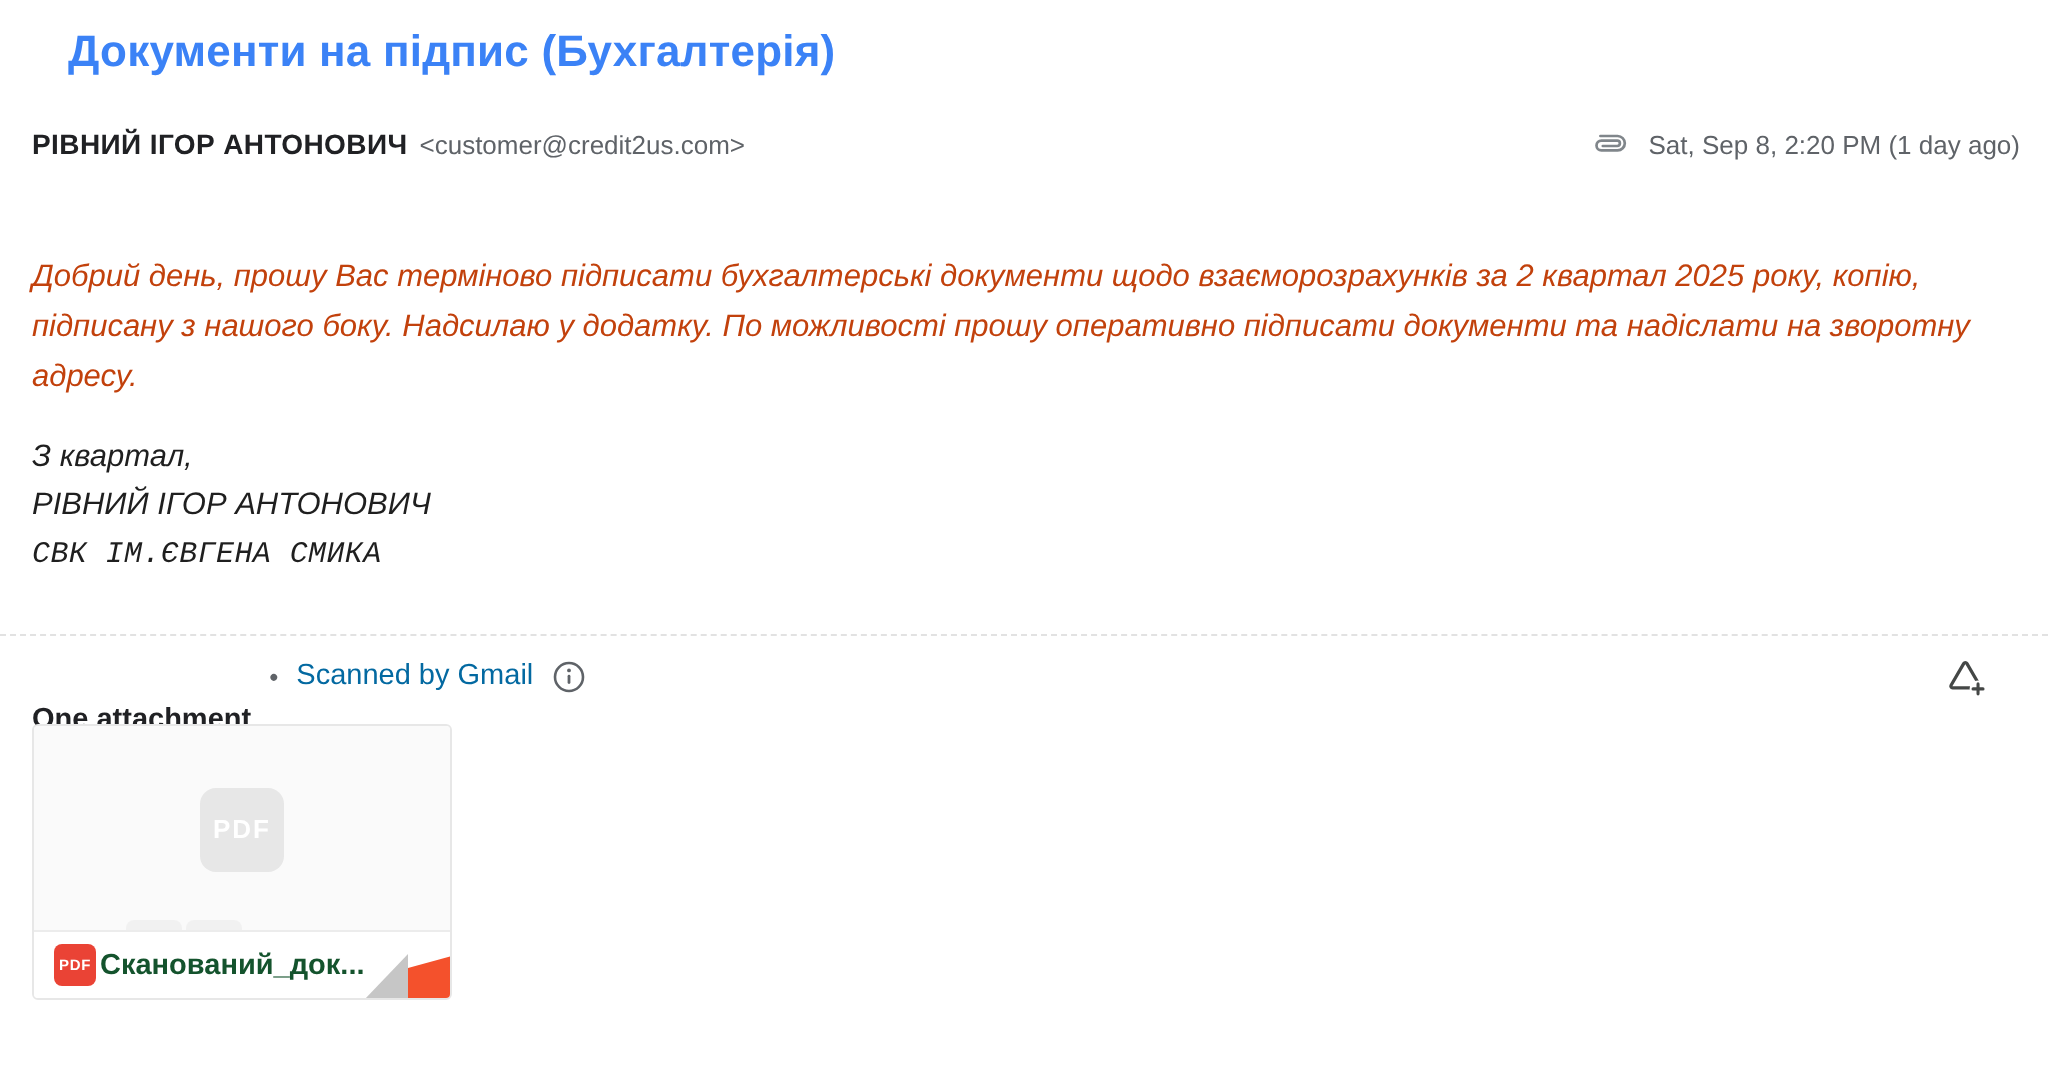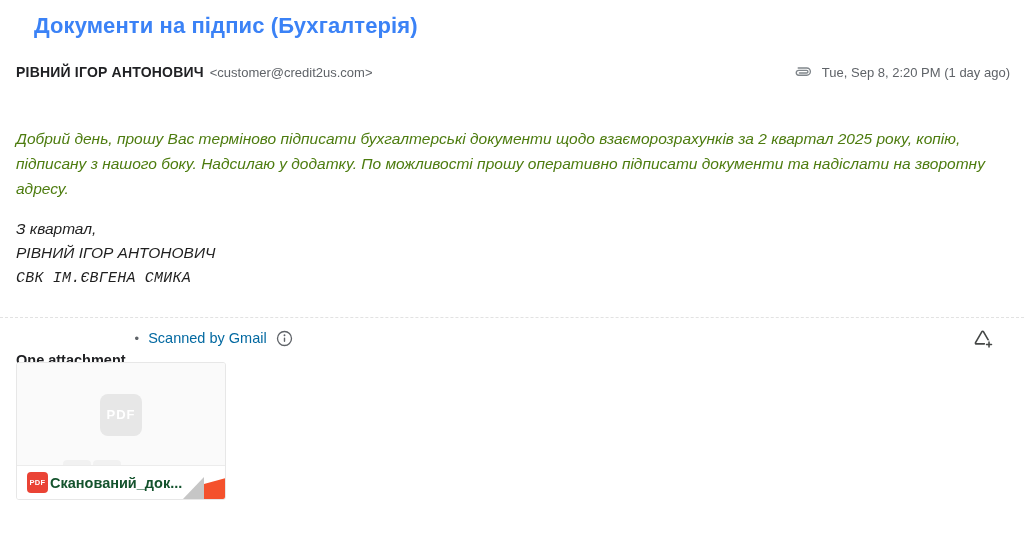--- a/index.html
+++ b/index.html
@@ -47,21 +47,21 @@
   
   .body-text {
     position: absolute;
     left: 16px;
     top: 126px;
     width: 990px;
     margin: 0;
     font-size: 15.5px;
     line-height: 25px;
     font-style: italic;
-    color: #4d7c0f;
+    color: #c2410c;
     white-space: pre-line;
   }
   .sig {
     position: absolute;
     left: 16px;
     top: 217px;
     margin: 0;
     font-size: 15.5px;
     line-height: 24px;
     font-style: italic;
@@ -187,21 +187,21 @@
     <div class="sender">
       <span class="sender-name">РІВНИЙ ІГОР АНТОНОВИЧ</span>
       <span class="sender-email">&lt;customer@credit2us.com&gt;</span>
     </div>
     <div class="date-area">
       <span class="icon">
         <svg width="21" height="13" viewBox="0 0 21 13">
           <path d="M6.2 2h8.6a3.6 3.6 0 0 1 0 7.2H6.7a2.45 2.45 0 0 1 0-4.9h7.9a1.35 1.35 0 0 1 0 2.7H7.4" fill="none" stroke="#80868b" stroke-width="1.35" stroke-linecap="round"></path>
         </svg>
       </span>
-      <span class="date-text">Tue, Sep 8, 2:20 PM (1 day ago)</span>
+      <span class="date-text">Sat, Sep 8, 2:20 PM (1 day ago)</span>
     </div>
   </div>
 
   <p class="body-text">Добрий день, прошу Вас терміново підписати бухгалтерські документи щодо взаєморозрахунків за 2 квартал 2025 року, копію,
 підписану з нашого боку. Надсилаю у додатку. По можливості прошу оперативно підписати документи та надіслати на зворотну
 адресу.</p>
 
   <p class="sig">
     <span>З квартал,</span><br>
     <span>РІВНИЙ ІГОР АНТОНОВИЧ</span><br>

